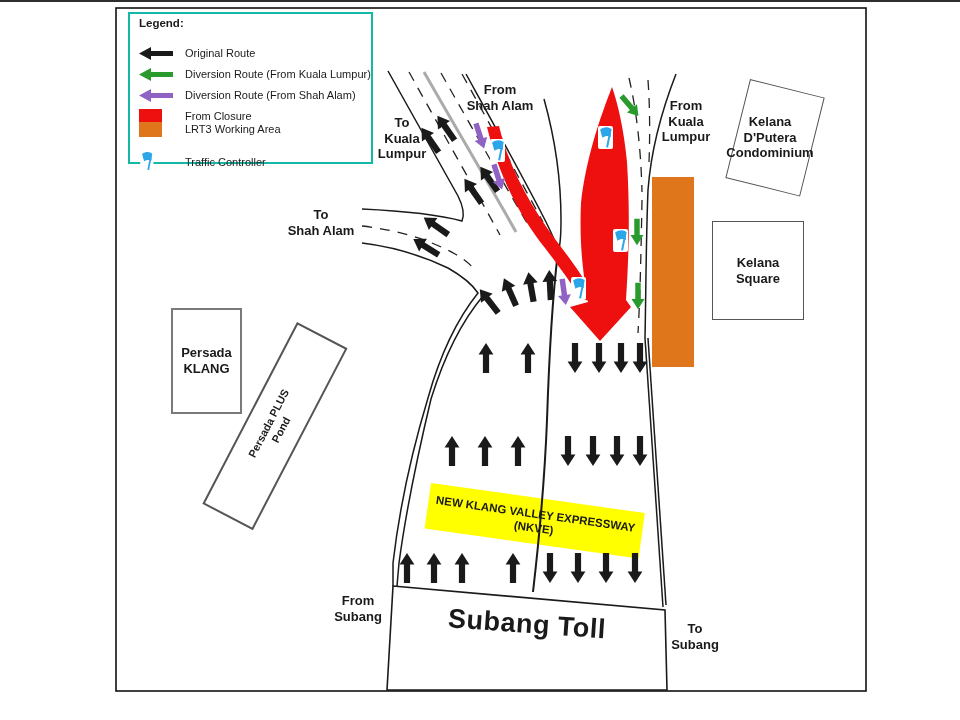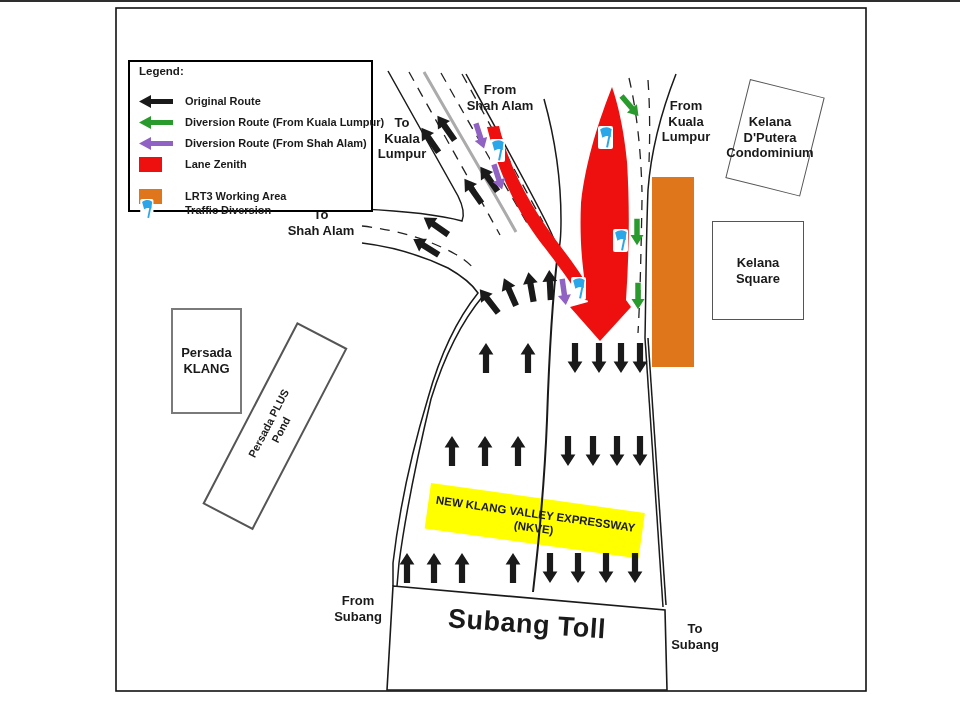--- a/index.html
+++ b/index.html
@@ -7,25 +7,25 @@
          font-family:"Liberation Sans",sans-serif;color:#1a1a1a;}
   .top-edge{position:absolute;left:0;top:0;width:960px;height:2px;background:#2e2e2e;}
   svg.map{position:absolute;left:0;top:0;z-index:2;}
   .lbl{position:absolute;transform:translate(-50%,-50%);font-weight:bold;font-size:13px;
        line-height:1.2;text-align:center;white-space:pre-line;z-index:3;}
   .bldg{position:absolute;background:#fff;border:1.5px solid #555;z-index:3;
         display:flex;align-items:center;justify-content:center;}
   .bldg .lbl{position:static;transform:none;}
   
   #legend{position:absolute;left:128px;top:12px;width:245px;height:152px;background:#fff;
-          border:2px solid #000000;z-index:4;box-sizing:border-box;padding:3px 0 0 9px;margin-top:48px;}
+          border:2px solid #14b8a6;z-index:4;box-sizing:border-box;padding:3px 0 0 9px;}
   #legend .title{font-size:11.5px;font-weight:600;}
   .lrow{position:absolute;left:9px;display:flex;align-items:center;height:18px;}
   .lrow .ic{width:46px;display:flex;justify-content:flex-start;align-items:center;}
-  .lrow .lt{font-size:11px;font-weight:700;white-space:nowrap;}
+  .lrow .lt{font-size:11px;font-weight:400;white-space:nowrap;}
   
   #nkve{position:absolute;left:431px;top:483px;width:216px;height:46px;background:#ffff00;
         transform:rotate(8deg);transform-origin:0 0;display:flex;align-items:center;
         justify-content:center;text-align:center;font-weight:bold;font-size:11.5px;
         line-height:1.25;white-space:pre-line;z-index:1;}
   #pond{position:absolute;left:297px;top:322px;width:53px;height:201px;border:2px solid #555;
         transform:rotate(27.5deg);transform-origin:0 0;background:#fff;z-index:3;}
   #pond .ptxt{position:absolute;left:50%;top:50%;width:201px;height:53px;
         transform:translate(-50%,-50%) rotate(-90deg);display:flex;align-items:center;
         justify-content:center;text-align:center;font-weight:bold;font-size:11px;
@@ -174,37 +174,37 @@
           </svg>
         </span>
       <span class="lt">Diversion Route (From Shah Alam)</span>
     </div>
     <div class="lrow" style="top:93px">
       <span class="ic">
         <svg width="23" height="15">
             <rect width="23" height="15" fill="#ee0f0f"></rect>
           </svg>
         </span>
-      <span class="lt">Lane Zenith</span>
-    </div>
-    <div class="lrow" style="top:125px">
+      <span class="lt">From Closure</span>
+    </div>
+    <div class="lrow" style="top:106px">
       <span class="ic">
         <svg width="23" height="15">
             <rect width="23" height="15" fill="#e0761c"></rect>
           </svg>
         </span>
       <span class="lt">LRT3 Working Area</span>
     </div>
     <div class="lrow" style="top:139px">
       <span class="ic">
         <svg width="17" height="22" viewBox="0 0 16.5 25">
             <use href="#flag" fill="#2ba6e8"></use>
           </svg>
         </span>
-      <span class="lt">Traffic Diversion</span>
+      <span class="lt">Traffic Controller</span>
     </div>
   </div>
 
   <div class="bldg" style="left:171px;top:308px;width:67px;height:102px;border-color:#7a7a7a;border-width:2px">
     <div class="lbl">Persada
 KLANG</div>
   </div>
   <div id="pond">
     <div class="ptxt">Persada PLUS
 Pond</div>

